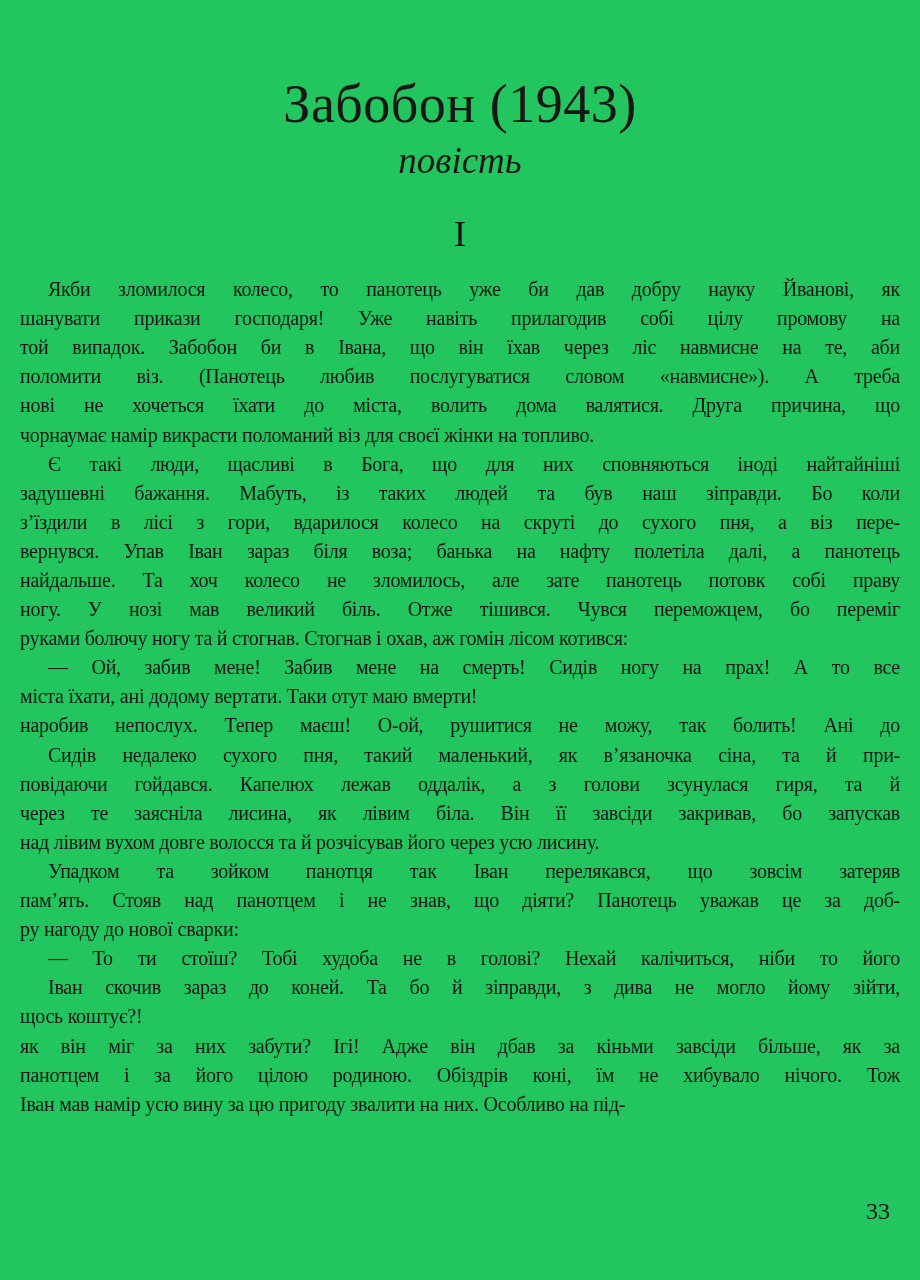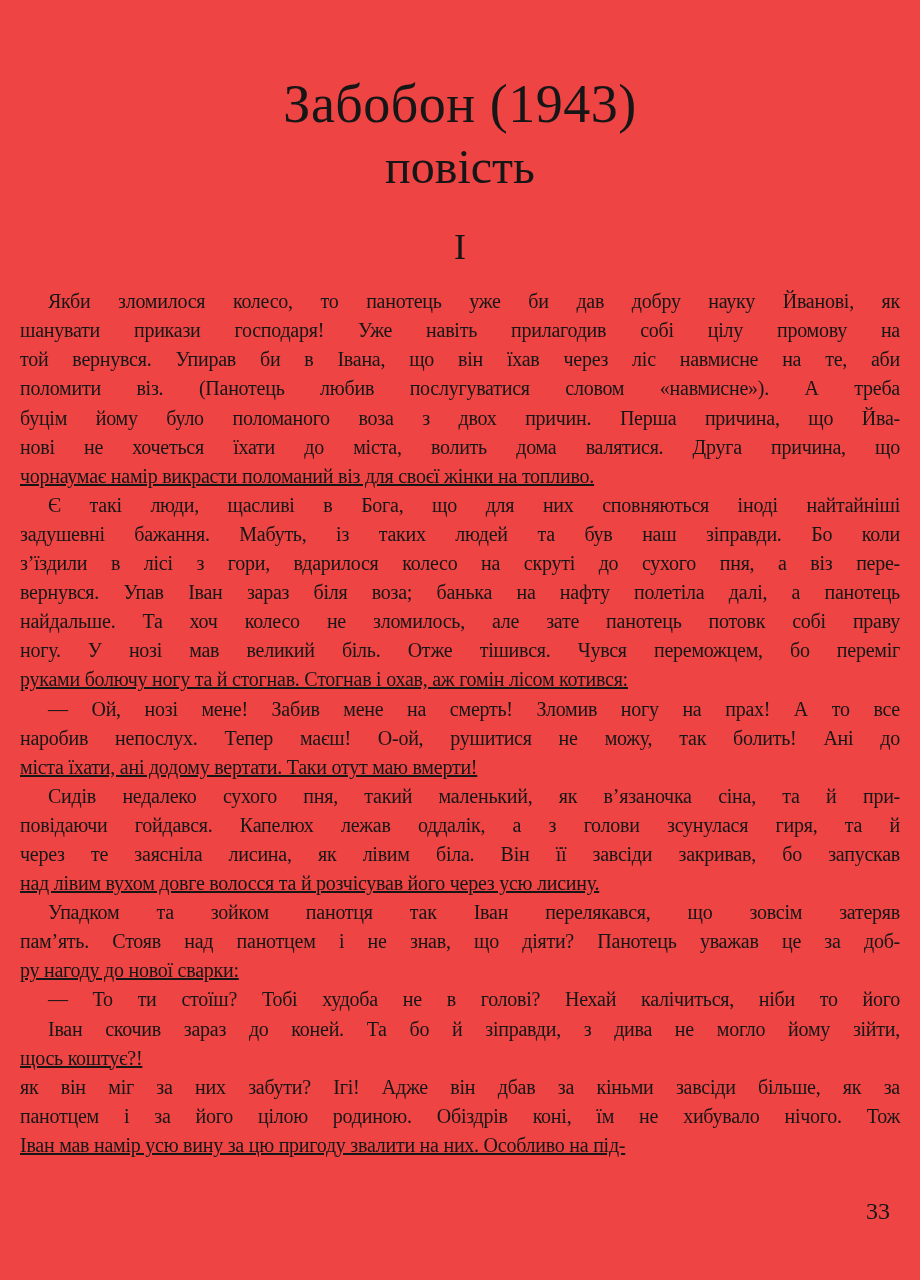--- a/index.html
+++ b/index.html
@@ -4,39 +4,40 @@
 <style>
   html, body {
     margin: 0;
     padding: 0;
     background: #ffffff;
   }
   .page {
     position: relative;
     width: 920px;
     height: 1280px;
-    background: #ef4444;
+    background: #22c55e;
     color: #161616;
     font-family: "Liberation Serif", "DejaVu Serif", serif;
     overflow: hidden;
     box-sizing: border-box;
   }
   .title {
     margin: 0;
     padding-top: 72px;
     text-align: center;
     font-size: 54px;
     font-weight: normal;
     line-height: 1.2;
     letter-spacing: 0.5px;
   }
   .subtitle {
     margin-top: 4px;
     text-align: center;
-    font-size: 48px;
+    font-style: italic;
+    font-size: 37px;
     line-height: 1.1;
   }
   .chapter {
     margin-top: 34px;
     text-align: center;
     font-size: 36px;
     font-weight: normal;
     line-height: 1.1;
   }
   .body-text {
@@ -45,21 +46,20 @@
     line-height: 29.1px;
     letter-spacing: -0.25px;
   }
   .line {
     text-align: justify;
     text-align-last: justify;
   }
   .line.last {
     text-align: left;
     text-align-last: left;
-    text-decoration: underline;
   }
   .line.first {
     text-indent: 28px;
   }
   .page-number {
     position: absolute;
     right: 30px;
     bottom: 55px;
     font-size: 24px;
   }
@@ -67,35 +67,34 @@
 </head>
 <body>
 
 <div class="page">
   <h1 class="title">Забобон (1943)</h1>
   <div class="subtitle">повість</div>
   <div class="chapter">I</div>
   <div class="body-text" id="body-text">
       <div class="line first">Якби зломилося колесо, то панотець уже би дав добру науку Йванові, як</div>
       <div class="line">шанувати прикази господаря! Уже навіть прилагодив собі цілу промову на</div>
-      <div class="line">той вернувся. Упирав би в Івана, що він їхав через ліс навмисне на те, аби</div>
+      <div class="line">той випадок. Забобон би в Івана, що він їхав через ліс навмисне на те, аби</div>
       <div class="line">поломити віз. (Панотець любив послугуватися словом «навмисне»). А треба</div>
-      <div class="line">буцім йому було поломаного воза з двох причин. Перша причина, що Йва-</div>
       <div class="line">нові не хочеться їхати до міста, волить дома валятися. Друга причина, що</div>
       <div class="line last">чорнаумає намір викрасти поломаний віз для своєї жінки на топливо.</div>
       <div class="line first">Є такі люди, щасливі в Бога, що для них сповняються іноді найтайніші</div>
       <div class="line">задушевні бажання. Мабуть, із таких людей та був наш зіправди. Бо коли</div>
       <div class="line">з’їздили в лісі з гори, вдарилося колесо на скруті до сухого пня, а віз пере-</div>
       <div class="line">вернувся. Упав Іван зараз біля воза; банька на нафту полетіла далі, а панотець</div>
       <div class="line">найдальше. Та хоч колесо не зломилось, але зате панотець потовк собі праву</div>
       <div class="line">ногу. У нозі мав великий біль. Отже тішився. Чувся переможцем, бо переміг</div>
       <div class="line last">руками болючу ногу та й стогнав. Стогнав і охав, аж гомін лісом котився:</div>
-      <div class="line first">— Ой, нозі мене! Забив мене на смерть! Зломив ногу на прах! А то все</div>
+      <div class="line first">— Ой, забив мене! Забив мене на смерть! Сидів ногу на прах! А то все</div>
+      <div class="line last">міста їхати, ані додому вертати. Таки отут маю вмерти!</div>
       <div class="line">наробив непослух. Тепер маєш! О-ой, рушитися не можу, так болить! Ані до</div>
-      <div class="line last">міста їхати, ані додому вертати. Таки отут маю вмерти!</div>
       <div class="line first">Сидів недалеко сухого пня, такий маленький, як в’язаночка сіна, та й при-</div>
       <div class="line">повідаючи гойдався. Капелюх лежав оддалік, а з голови зсунулася гиря, та й</div>
       <div class="line">через те заясніла лисина, як лівим біла. Він її завсіди закривав, бо запускав</div>
       <div class="line last">над лівим вухом довге волосся та й розчісував його через усю лисину.</div>
       <div class="line first">Упадком та зойком панотця так Іван перелякався, що зовсім затеряв</div>
       <div class="line">пам’ять. Стояв над панотцем і не знав, що діяти? Панотець уважав це за доб-</div>
       <div class="line last">ру нагоду до нової сварки:</div>
       <div class="line first">— То ти стоїш? Тобі худоба не в голові? Нехай калічиться, ніби то його</div>
       <div class="line first">Іван скочив зараз до коней. Та бо й зіправди, з дива не могло йому зійти,</div>
       <div class="line last">щось коштує?!</div>

